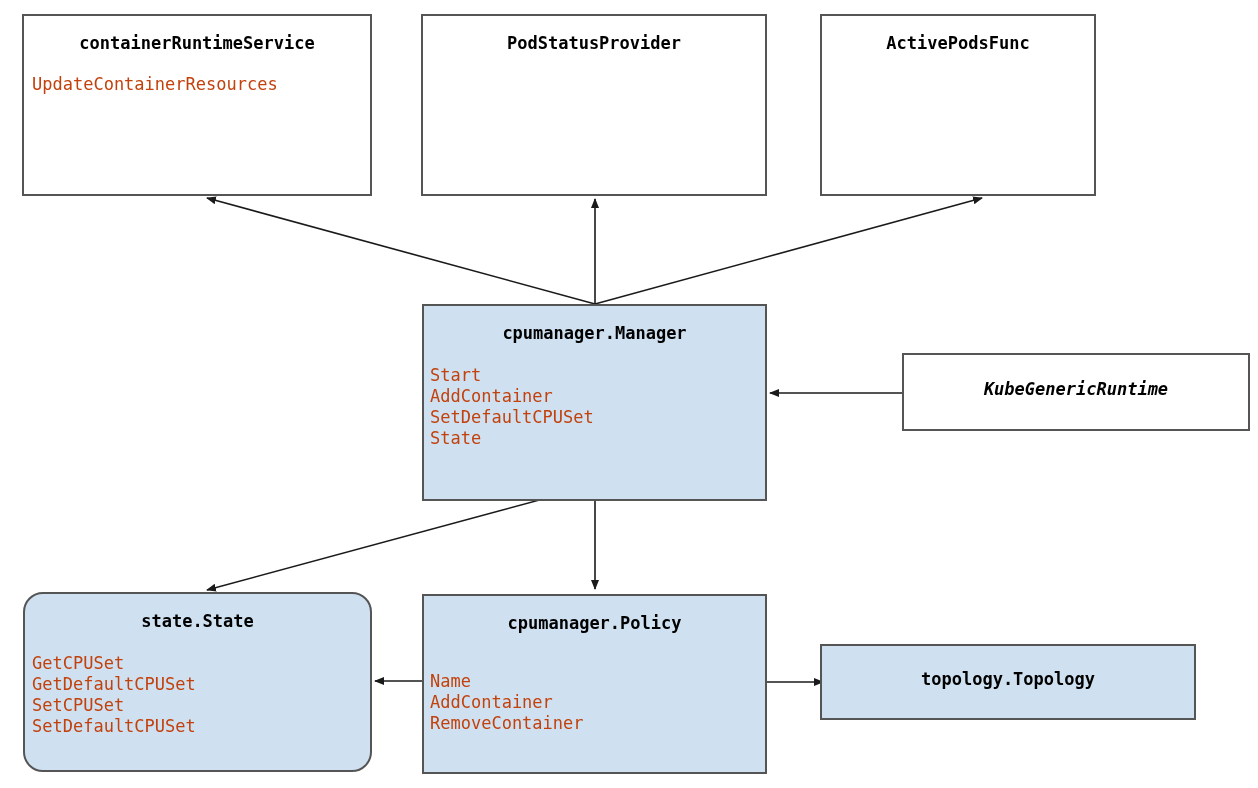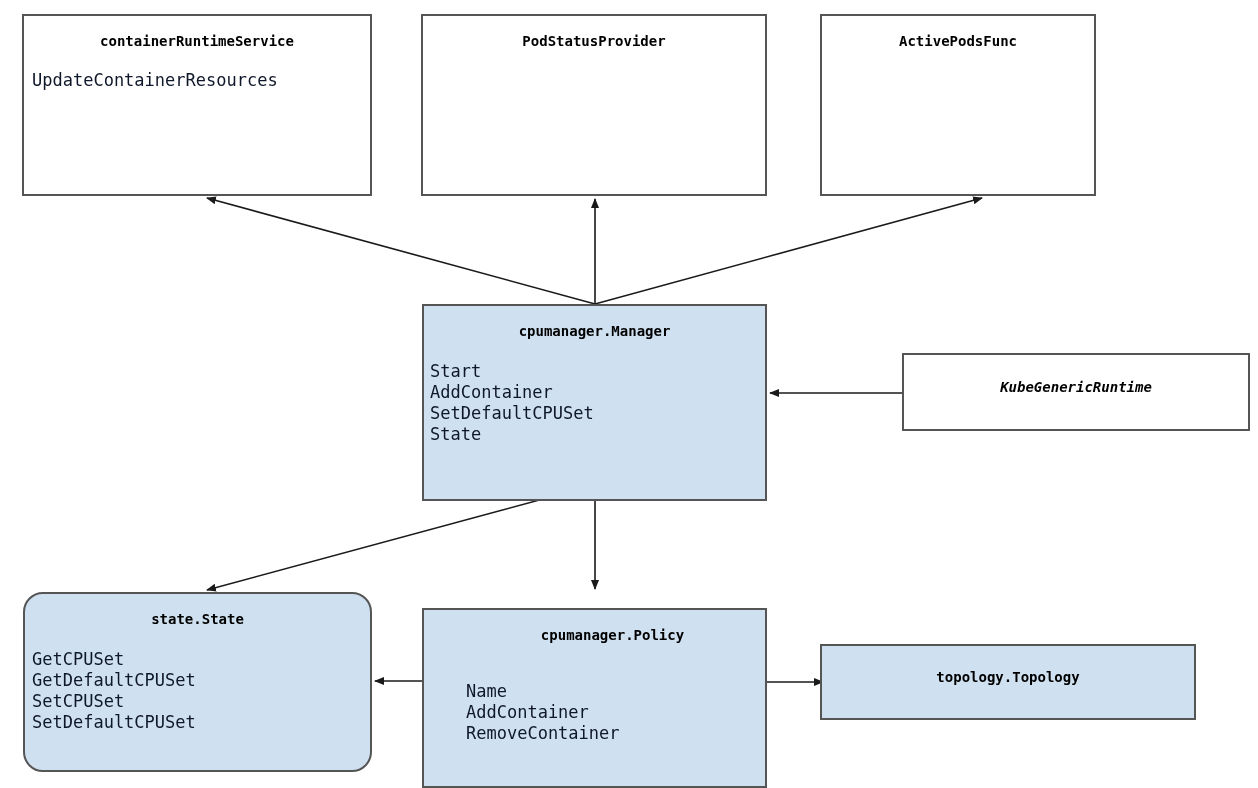--- a/index.html
+++ b/index.html
@@ -29,39 +29,39 @@
     border: 2px solid #555555;
     background: #ffffff;
     z-index: 2;
   }
   .node.filled {
     background: #cfe1f0;
   }
   .node-title {
     text-align: center;
     font-weight: bold;
-    font-size: 14px;
+    font-size: 17px;
     letter-spacing: 0px;
     color: #000000;
     white-space: pre;
   }
   .node-methods {
     font-size: 17px;
-    color: #0f172a;
+    color: #c2410c;
     white-space: pre;
     line-height: 21px;
   }
   
   #node-containerruntimeservice { left: 22px;  top: 14px;  width: 350px; height: 182px; }
   #node-podstatusprovider       { left: 421px; top: 14px;  width: 346px; height: 182px; }
   #node-activepodsfunc          { left: 820px; top: 14px;  width: 276px; height: 182px; }
   #node-cpumanager-manager      { left: 422px; top: 304px; width: 345px; height: 197px; }
   #node-kubegenericruntime      { left: 902px; top: 353px; width: 348px; height: 78px; font-style: italic;  }
   #node-state-state             { left: 23px;  top: 592px; width: 349px; height: 180px; border-radius: 20px; }
-  #node-cpumanager-policy       { left: 422px; top: 608px; width: 345px; height: 180px; padding-left: 36px; }
+  #node-cpumanager-policy       { left: 422px; top: 594px; width: 345px; height: 180px; }
   #node-topology-topology       { left: 820px; top: 644px; width: 376px; height: 76px;  }
 
   #node-containerruntimeservice .node-title { margin-top: 17px; }
   #node-containerruntimeservice .node-methods { margin-top: 21px; margin-left: 8px; }
   #node-podstatusprovider .node-title { margin-top: 17px; }
   #node-activepodsfunc .node-title { margin-top: 17px; }
   #node-cpumanager-manager .node-title { margin-top: 17px; }
   #node-cpumanager-manager .node-methods { margin-top: 22px; margin-left: 6px; }
   #node-kubegenericruntime .node-title { margin-top: 24px; }
   #node-state-state .node-title { margin-top: 17px; }

